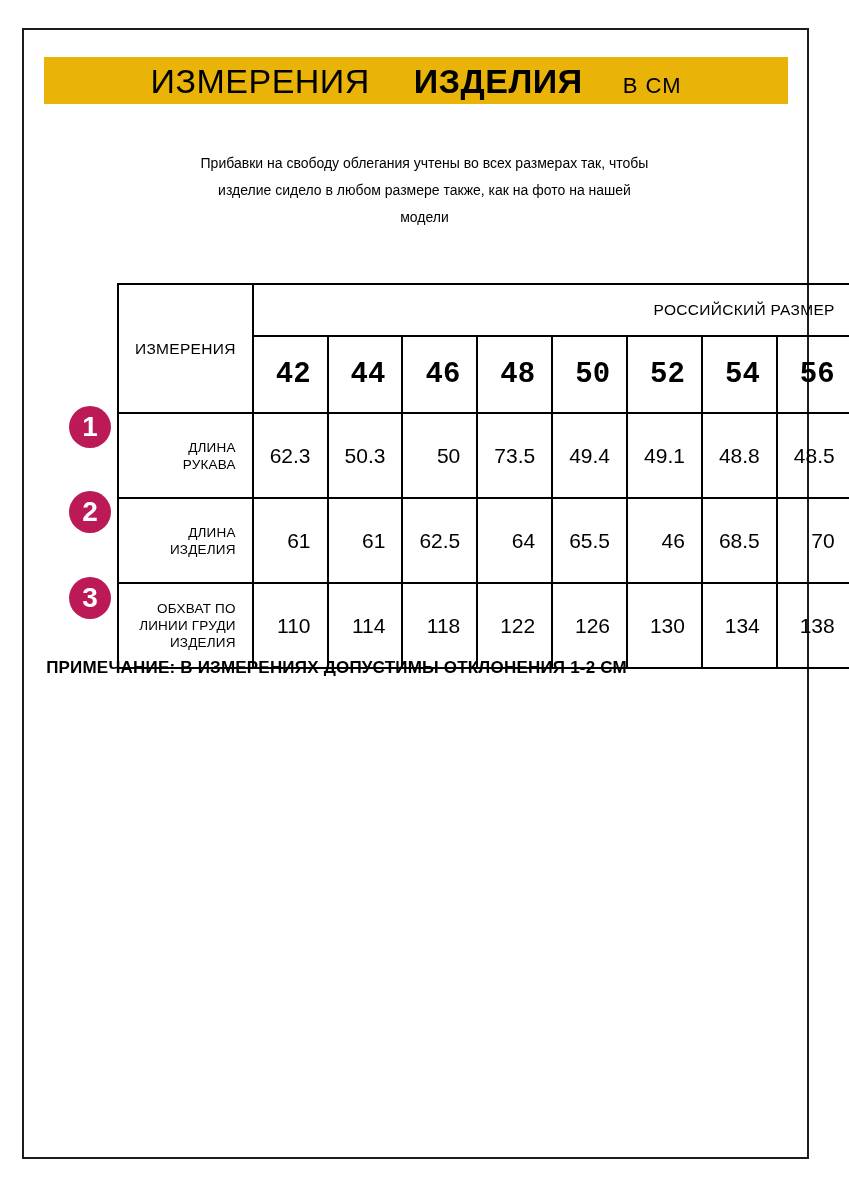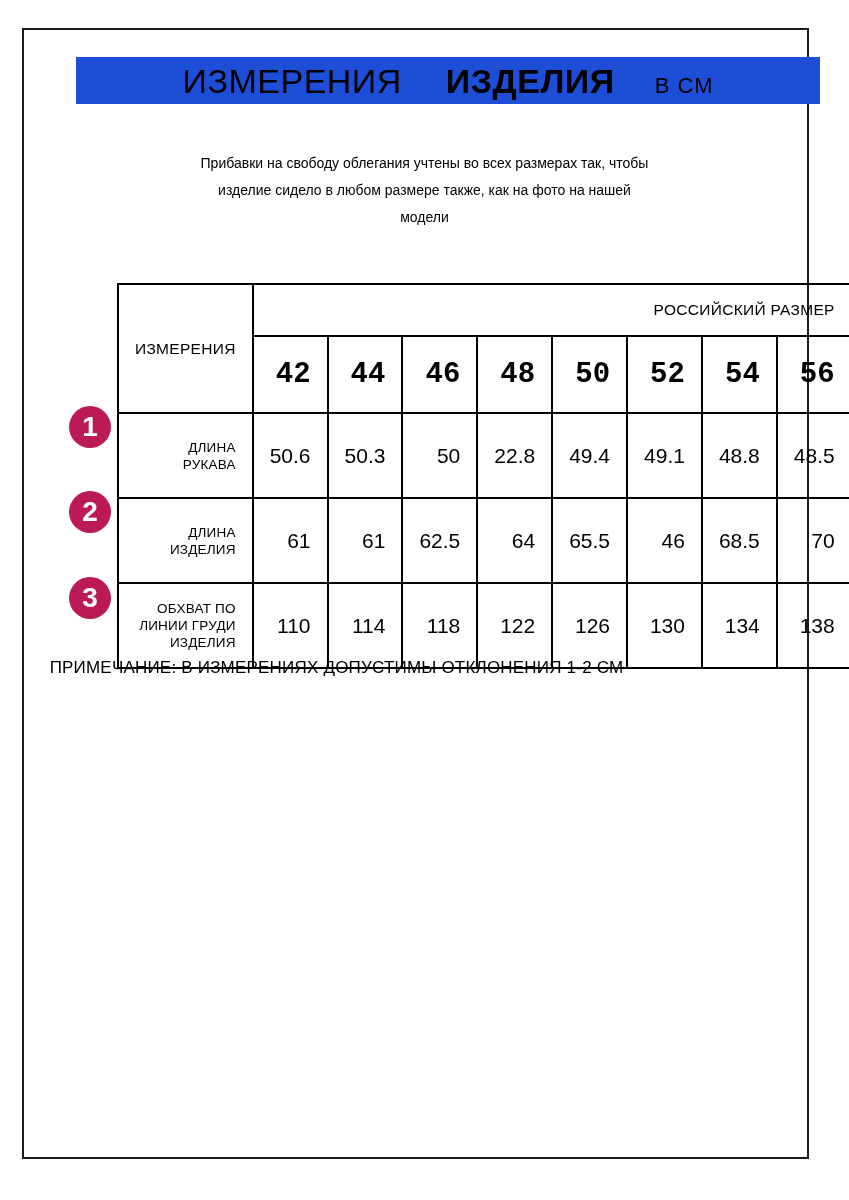--- a/index.html
+++ b/index.html
@@ -16,25 +16,24 @@
   .frame {
     position: absolute;
     left: 22px; top: 28px;
     width: 787px; height: 1131px;
     border: 2px solid #1c1c1c;
   }
   .titlebar {
     position: absolute;
     left: 44px; top: 57px;
     width: 744px; height: 47px;
-    background: #1d4ed8;
+    background: #eab308;
     text-align: center;
     line-height: 48px;
     white-space: nowrap;
-    margin-left: 32px;
   }
   .titlebar .t1 { font-size: 34px; font-weight: 400; letter-spacing: 0.5px; }
   .titlebar .t2 { font-size: 34px; font-weight: 700; margin-left: 44px; letter-spacing: 0.5px; }
   .titlebar .t3 { font-size: 22px; font-weight: 400; margin-left: 40px; letter-spacing: 1px; }
   .model-code {
     position: absolute;
     left: 0; top: 119px;
     width: 849px;
     text-align: center;
     font-size: 27px;
@@ -90,21 +89,21 @@
   }
   .marker.m1 { top: 406px; }
   .marker.m2 { top: 491px; }
   .marker.m3 { top: 577px; }
   .note {
     position: absolute;
     left: 22px; top: 658px;
     width: 629px;
     text-align: center;
     font-size: 17px;
-    font-weight: 400;
+    font-weight: 700;
     letter-spacing: 0.2px;
   }
 </style>
 </head>
 <body>
 
 <div class="page">
   <div class="frame"></div>
 
   <div class="titlebar">
@@ -139,24 +138,24 @@
         <td class="size-cell">44</td>
         <td class="size-cell">46</td>
         <td class="size-cell">48</td>
         <td class="size-cell">50</td>
         <td class="size-cell">52</td>
         <td class="size-cell">54</td>
         <td class="size-cell">56</td>
       </tr>
       <tr class="data-row">
         <td class="row-label">ДЛИНА РУКАВА</td>
-        <td class="value-cell">50.6</td>
+        <td class="value-cell">62.3</td>
         <td class="value-cell">50.3</td>
         <td class="value-cell">50</td>
-        <td class="value-cell">22.8</td>
+        <td class="value-cell">73.5</td>
         <td class="value-cell">49.4</td>
         <td class="value-cell">49.1</td>
         <td class="value-cell">48.8</td>
         <td class="value-cell">48.5</td>
       </tr>
       <tr class="data-row">
         <td class="row-label">ДЛИНА
 ИЗДЕЛИЯ</td>
         <td class="value-cell">61</td>
         <td class="value-cell">61</td>

